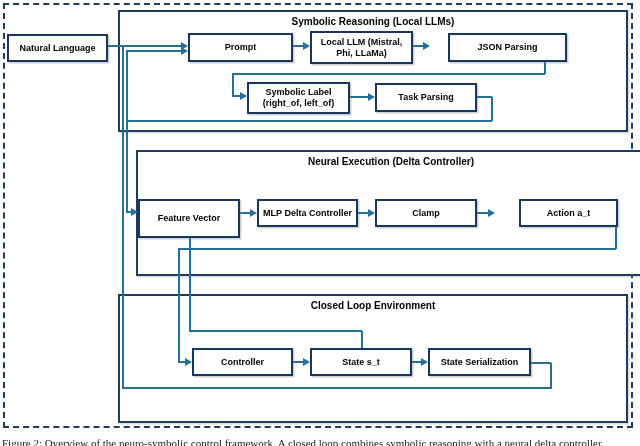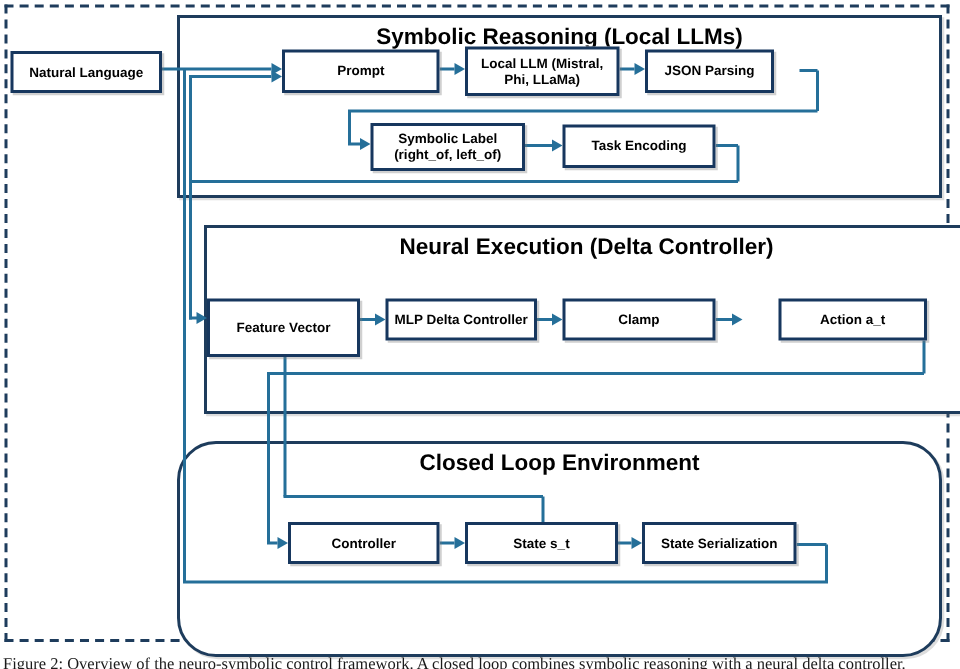--- a/index.html
+++ b/index.html
@@ -15,21 +15,21 @@
   .dashed-frame{
     position:absolute;left:3px;top:3px;width:630px;height:425px;
     border:2px dashed var(--navy);box-sizing:border-box;
   }
   .section{
     position:absolute;border:2px solid var(--navy);box-sizing:border-box;
     background:#ffffff;box-shadow:1.5px 1.5px 0 rgba(120,120,120,.25);
   }
   .section-title{
     position:absolute;left:0;top:4px;width:100%;text-align:center;
-    font-size:15px;font-weight:600;
+    font-size:10px;font-weight:600;
   }
   .node{
     position:absolute;background:#ffffff;border:2px solid #17375e;
     box-sizing:border-box;display:flex;flex-direction:column;align-items:center;
     justify-content:center;text-align:center;font-size:9px;font-weight:600;
     line-height:11px;box-shadow:1.5px 1.5px 0 rgba(120,120,120,.35);
   }
   .h{position:absolute;height:2px;background:var(--teal);}
   .v{position:absolute;width:2px;background:var(--teal);}
   .ar{position:absolute;width:0;height:0;border-top:4px solid transparent;
@@ -47,21 +47,21 @@
 <div id="stage">
 
   <div class="dashed-frame"></div>
 
   <div class="section" style="left:118px;top:10px;width:510px;height:122px;">
     <div class="section-title">Symbolic Reasoning (Local LLMs)</div>
   </div>
   <div class="section" style="left:118px;top:150px;width:510px;height:126px;margin-left:18px;">
     <div class="section-title">Neural Execution (Delta Controller)</div>
   </div>
-  <div class="section" style="left:118px;top:294px;width:510px;height:144px;border-radius:26px;">
+  <div class="section" style="left:118px;top:294px;width:510px;height:129px;">
     <div class="section-title">Closed Loop Environment</div>
   </div>
 
   <div class="h" style="left:108px;top:45px;width:73px;"></div>
   <div class="ar" style="left:181px;top:42px;"></div>
 
   <div class="v" style="left:122px;top:46px;height:342px;"></div>
   <div class="h" style="left:122px;top:387px;width:430px;"></div>
   <div class="v" style="left:550px;top:363px;height:25px;"></div>
   <div class="h" style="left:531px;top:362px;width:20px;"></div>
@@ -120,29 +120,29 @@
     <span>Natural Language</span>
   </div>
 
   <div class="node" style="left:188px;top:33px;width:105px;height:29px;">
     <span>Prompt</span>
   </div>
   <div class="node" style="left:310px;top:31px;width:103px;height:33px;">
     <span>Local LLM (Mistral,</span>
     <span>Phi, LLaMa)</span>
   </div>
-  <div class="node" style="left:430px;top:33px;width:86px;height:29px;">
+  <div class="node" style="left:448px;top:33px;width:119px;height:29px;">
     <span>JSON Parsing</span>
   </div>
   <div class="node" style="left:247px;top:82px;width:103px;height:32px;">
     <span>Symbolic Label</span>
     <span>(right_of, left_of)</span>
   </div>
   <div class="node" style="left:375px;top:83px;width:102px;height:29px;">
-    <span>Task Encoding</span>
+    <span>Task Parsing</span>
   </div>
 
   <div class="node" style="left:138px;top:199px;width:102px;height:39px;">
     <span>Feature Vector</span>
   </div>
   <div class="node" style="left:257px;top:199px;width:101px;height:28px;">
     <span>MLP Delta Controller</span>
   </div>
   <div class="node" style="left:375px;top:199px;width:102px;height:28px;">
     <span>Clamp</span>

